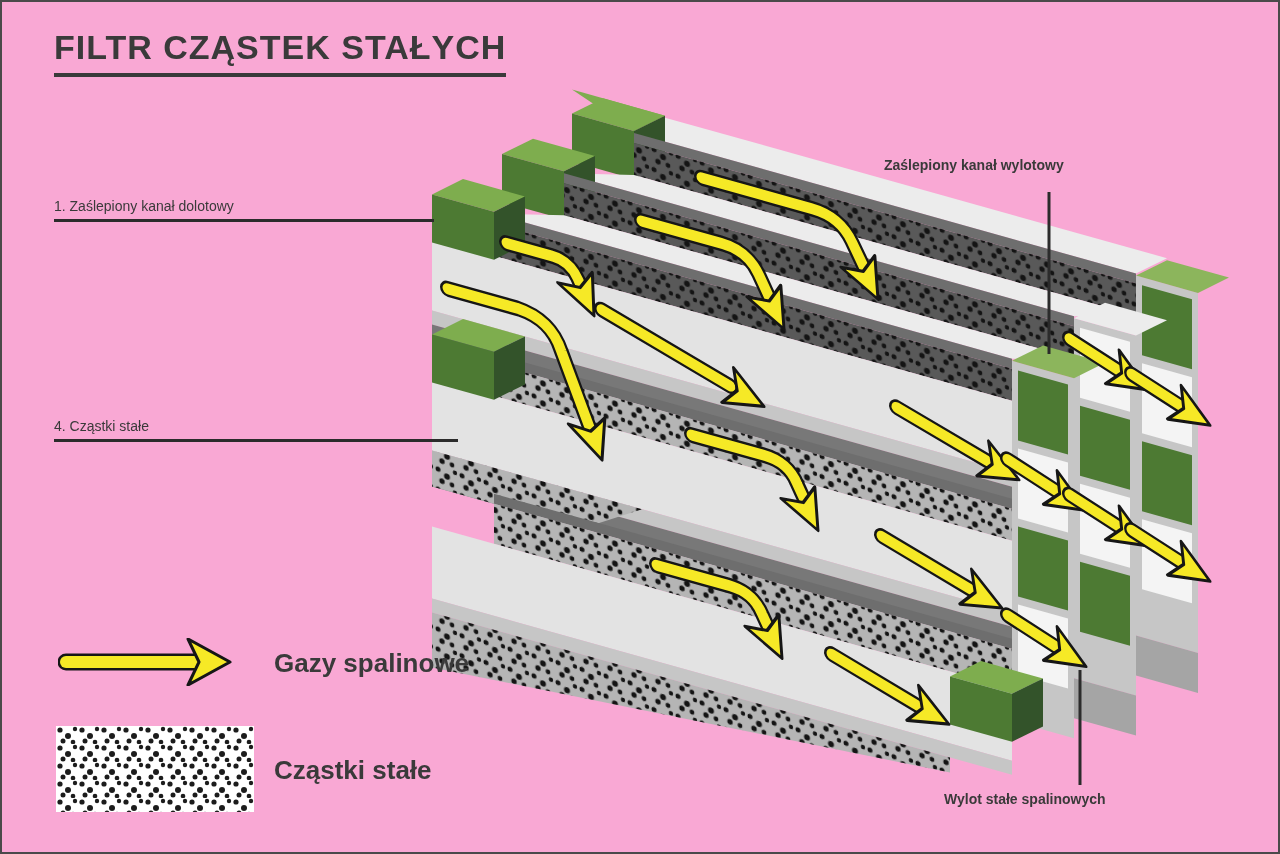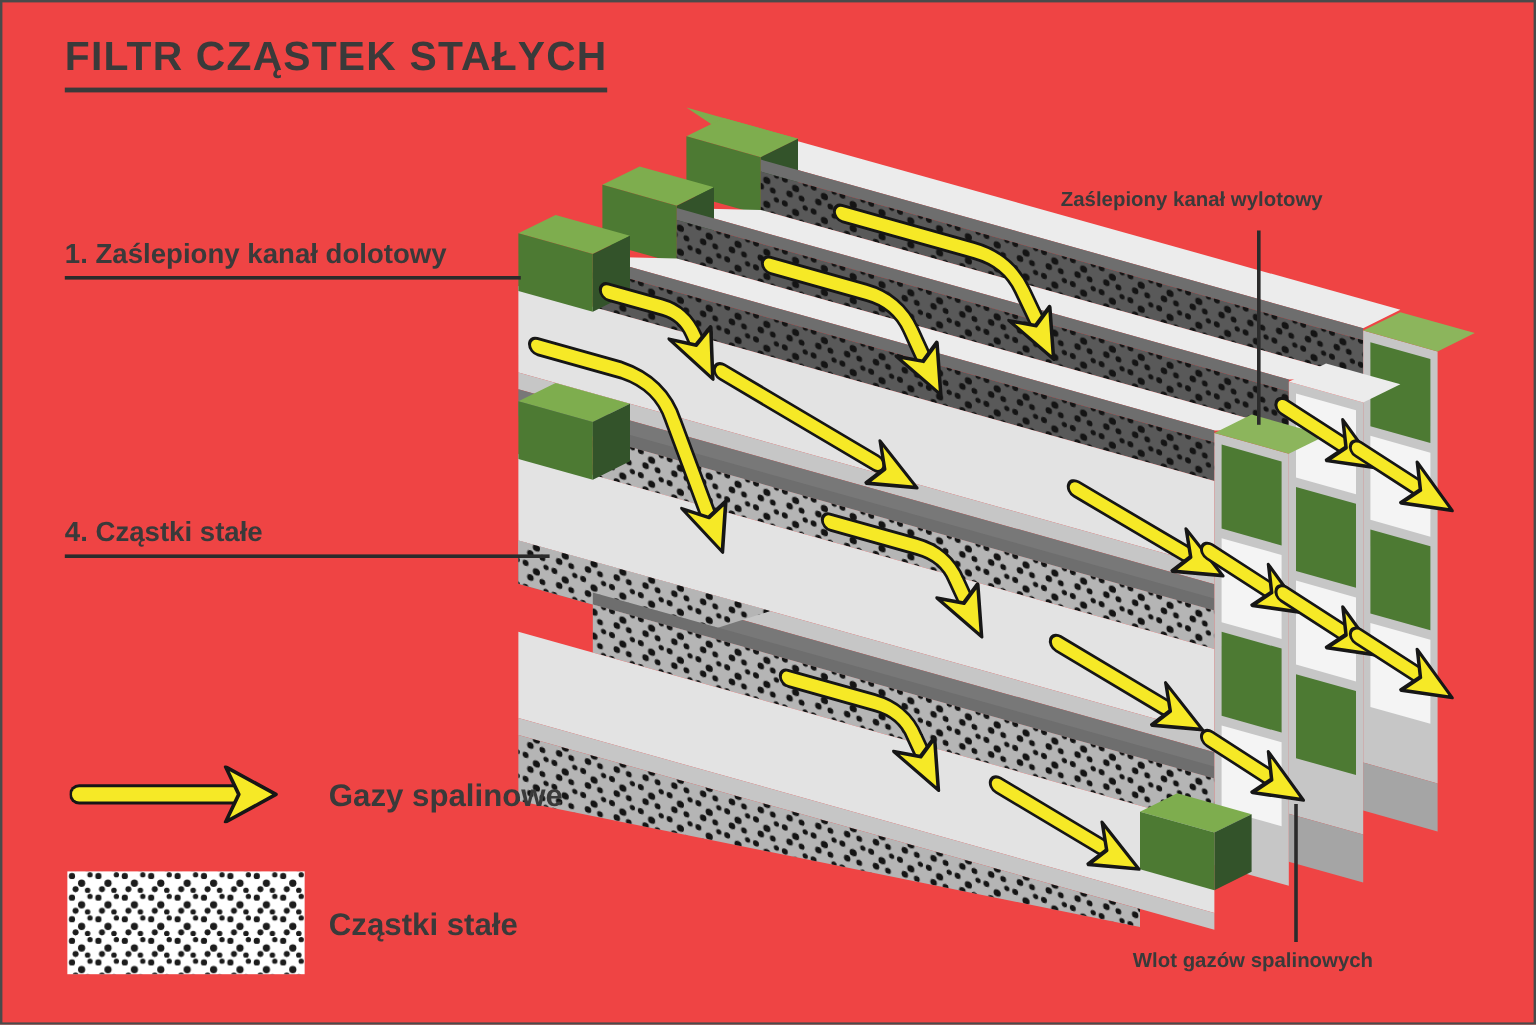--- a/index.html
+++ b/index.html
@@ -1,35 +1,35 @@
 <!DOCTYPE html>
 <html><head>
 <meta charset="utf-8">
 <style>
   html,body{margin:0;padding:0;background:#fff;}
   .canvas{
-    position:relative;width:1280px;height:854px;background:#ef4444;
+    position:relative;width:1280px;height:854px;background:#f9a8d4;
     border:2px solid #4a4a4a;box-sizing:border-box;overflow:hidden;
     font-family:"Liberation Sans","DejaVu Sans",sans-serif;color:#3a3a3a;
   }
   .page-title{
     position:absolute;left:52px;top:26px;font-size:34px;font-weight:bold;
     letter-spacing:1px;border-bottom:4px solid #3a3a3a;padding-bottom:6px;
     white-space:nowrap;
   }
   .num-label{
-    position:absolute;left:52px;font-size:23px;font-weight:bold;
+    position:absolute;left:52px;font-size:14px;font-weight:normal;
     border-bottom:3px solid #2b2b2b;padding-bottom:5px;white-space:nowrap;
   }
   #label-1{top:196px;width:380px;}
   #label-2{top:262px;width:390px;}
   #label-3{top:333px;width:468px;}
-  #label-4{top:428px;width:404px;}
+  #label-4{top:416px;width:404px;}
   .callout{
-    position:absolute;font-size:17px;font-weight:bold;white-space:nowrap;
+    position:absolute;font-size:14px;font-weight:bold;white-space:nowrap;
   }
   #callout-outlet-plugged{left:882px;top:155px;}
   #callout-exhaust-outlet{left:942px;top:789px;}
   .legend-item{position:absolute;}
   #legend-flow-swatch{left:56px;top:636px;}
   #legend-particles-swatch{left:54px;top:724px;}
   .legend-text{position:absolute;font-size:26px;font-weight:bold;white-space:nowrap;}
   #legend-flow-label{left:272px;top:646px;}
   #legend-particles-label{left:272px;top:753px;}
   #diagram-svg{position:absolute;left:0;top:0;}
@@ -216,21 +216,21 @@
     <line x1="1047" y1="190" x2="1047" y2="352" stroke="#2b2b2b" stroke-width="3"></line>
     <line x1="1078" y1="668" x2="1078" y2="783" stroke="#2b2b2b" stroke-width="3"></line>
   </svg>
 
   <div class="page-title">FILTR CZĄSTEK STAŁYCH</div>
 
   <div class="num-label" id="label-1">1. Zaślepiony kanał dolotowy</div>
   <div class="num-label" id="label-4">4. Cząstki stałe</div>
 
   <div class="callout" id="callout-outlet-plugged">Zaślepiony kanał wylotowy</div>
-  <div class="callout" id="callout-exhaust-outlet">Wlot gazów spalinowych</div>
+  <div class="callout" id="callout-exhaust-outlet">Wylot stałe spalinowych</div>
 
   <div class="legend-item" id="legend-flow-swatch">
     <svg width="190" height="48" viewBox="0 0 190 48">
       <path d="M8,24 L138,24" stroke="#161616" stroke-width="17" stroke-linecap="round" fill="none"></path>
       <path d="M8,24 L138,24" stroke="#f6e926" stroke-width="12" stroke-linecap="round" fill="none"></path>
       <path d="M172,24 L130,1 L141,24 L130,47 Z" fill="#f6e926" stroke="#161616" stroke-width="3" stroke-linejoin="round"></path>
     </svg>
   </div>
   <div class="legend-text" id="legend-flow-label">Gazy spalinowe</div>
 

